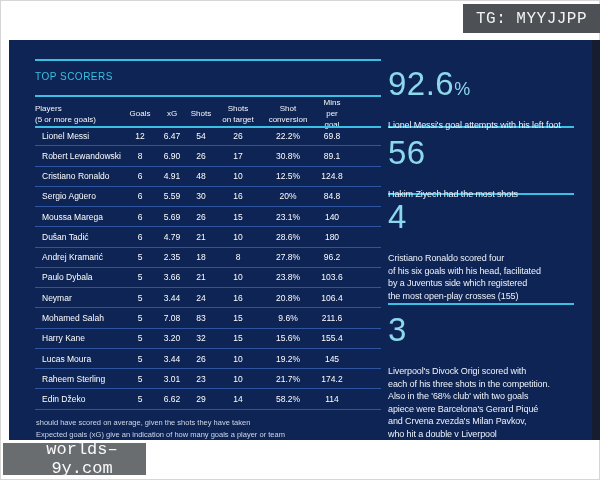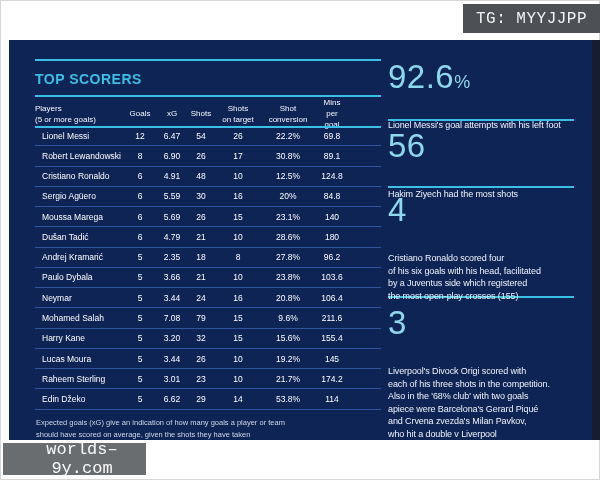--- a/index.html
+++ b/index.html
@@ -46,21 +46,21 @@
   }
 
   
   .tline{position:absolute;left:26px;width:346px;background:var(--accent-cyan,#3bbfe5);}
   .tline-top{top:19px;height:2px;}
   .tline-mid{top:55px;height:2px;}
   .tline-head{top:86px;height:2px;}
   .section-title{
     position:absolute;left:26px;top:31px;
     color:var(--accent-cyan,#3bbfe5);
-    font-size:14px;font-weight:bold;letter-spacing:.5px;
+    font-size:10px;font-weight:normal;letter-spacing:.5px;
   }
   .grid-cols{
     display:grid;
     grid-template-columns:84px 42px 22px 36px 38px 62px 26px;
     box-sizing:border-box;padding-right:36px;width:346px;
   }
   .thead{
     position:absolute;left:26px;top:57px;height:29px;
     align-items:center;
   }
@@ -77,36 +77,36 @@
   .td{
     color:#ffffff;font-size:8.5px;text-align:center;white-space:nowrap;
   }
   .td-name{text-align:left;padding-left:7px;}
   .footnote{
     position:absolute;left:27px;top:377px;
     color:#cdd7e6;font-size:7.5px;line-height:1.55;
   }
 
   
-  .stats{position:absolute;left:379px;top:9px;width:186px;height:100%;}
+  .stats{position:absolute;left:379px;top:16px;width:186px;height:100%;}
   .stat{position:absolute;left:0;width:100%;}
   .stat-1{top:11px;}
   .stat-2{top:80px;}
   .stat-3{top:144px;}
   .stat-4{top:257px;}
   .stat-value-row{line-height:33px;white-space:nowrap;}
   .stat-value{
     color:var(--stat-cyan,#8cd8ec);font-size:33px;font-weight:400;
     letter-spacing:.5px;
   }
   .stat-suffix{
     color:var(--stat-cyan,#8cd8ec);font-size:18px;font-weight:400;
   }
   .stat-caption{
-    margin-top:20px;color:#eef3fa;font-size:9px;line-height:1.4;
+    margin-top:13px;color:#eef3fa;font-size:9px;line-height:1.4;
     white-space:pre;letter-spacing:-.1px;
   }
   .sdiv{position:absolute;left:0;width:186px;height:2px;background:var(--accent-cyan,#3bbfe5);}
   .sdiv-1{top:70px;}
   .sdiv-2{top:137px;}
   .sdiv-3{top:247px;}
 </style>
 </head>
 <body>
 
@@ -226,21 +226,21 @@
     <div class="td">24</div>
     <div class="td">16</div>
     <div class="td">20.8%</div>
     <div class="td">106.4</div>
   </div>
 
   <div class="tr grid-cols">
     <div class="td td-name">Mohamed Salah</div>
     <div class="td">5</div>
     <div class="td">7.08</div>
-    <div class="td">79</div>
+    <div class="td">83</div>
     <div class="td">15</div>
     <div class="td">9.6%</div>
     <div class="td">211.6</div>
   </div>
 
   <div class="tr grid-cols">
     <div class="td td-name">Harry Kane</div>
     <div class="td">5</div>
     <div class="td">3.20</div>
     <div class="td">32</div>
@@ -268,28 +268,28 @@
     <div class="td">21.7%</div>
     <div class="td">174.2</div>
   </div>
 
   <div class="tr grid-cols">
     <div class="td td-name">Edin Džeko</div>
     <div class="td">5</div>
     <div class="td">6.62</div>
     <div class="td">29</div>
     <div class="td">14</div>
-    <div class="td">53.8%</div>
+    <div class="td">58.2%</div>
     <div class="td">114</div>
   </div>
 </div>
 
     <div class="footnote">
+      <div>should have scored on average, given the shots they have taken</div>
       <div>Expected goals (xG) give an indication of how many goals a player or team</div>
-      <div>should have scored on average, given the shots they have taken</div>
     </div>
 
     <div class="stats">
       <div class="sdiv sdiv-1"></div>
       <div class="sdiv sdiv-2"></div>
       <div class="sdiv sdiv-3"></div>
 
   <div class="stat stat-1">
     <div class="stat-value-row">
       <span class="stat-value">92.6</span><span class="stat-suffix">%</span>

